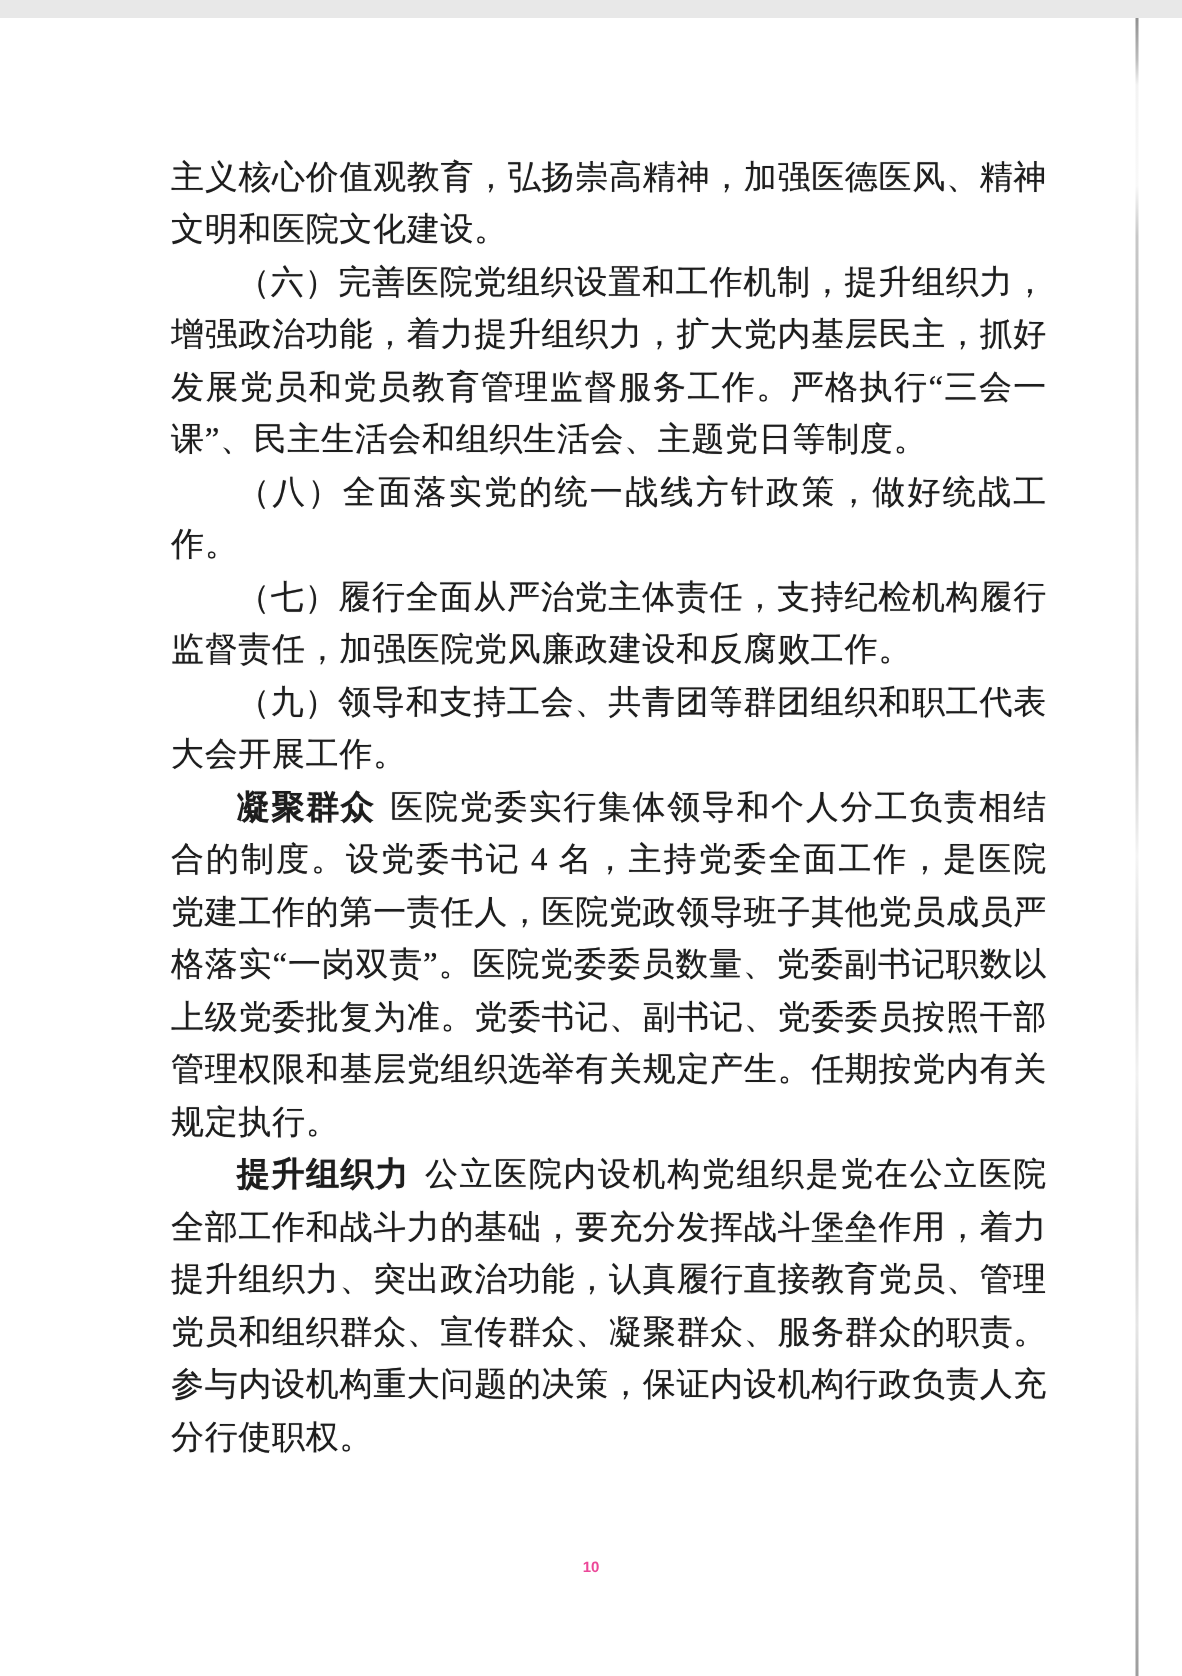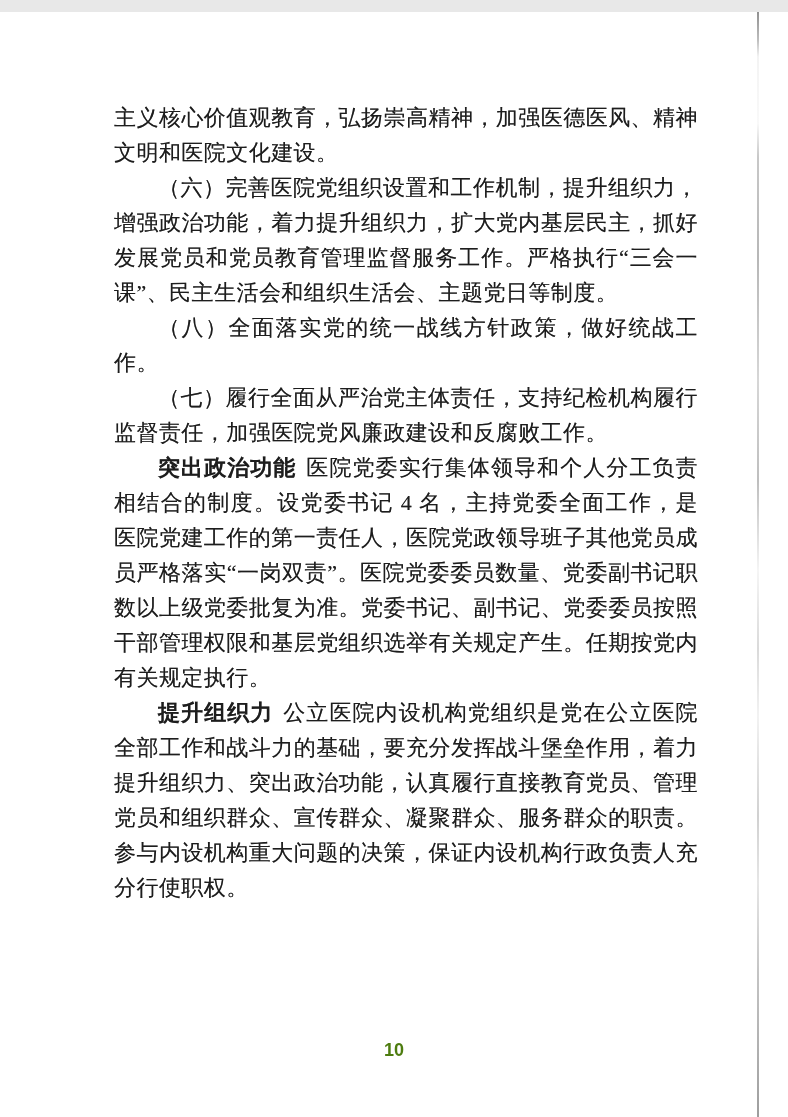--- a/index.html
+++ b/index.html
@@ -42,22 +42,22 @@
     margin-right: 0.45em;
   }
   .page-number {
     position: absolute;
     top: 1028px;
     left: 0;
     width: 100%;
     text-align: center;
     font-family: "Liberation Sans", "DejaVu Sans", sans-serif;
     font-weight: bold;
-    font-size: 18px;
-    color: #4d7c0f;
+    font-size: 10px;
+    color: #ec4899;
   }
   .scan-line {
     position: absolute;
     top: 0;
     left: 757px;
     width: 2px;
     height: 1117px;
     background: linear-gradient(to bottom,
       rgba(70,70,70,0.60) 0%,
       rgba(90,90,90,0.40) 2.5%,
@@ -93,23 +93,26 @@
     </p>
 
     <p>
       <b class="lead"></b><span>（八）全面落实党的统一战线方针政策，做好统战工作。</span>
     </p>
 
     <p>
       <b class="lead"></b><span>（七）履行全面从严治党主体责任，支持纪检机构履行监督责任，加强医院党风廉政建设和反腐败工作。</span>
     </p>
 
+    <p>
+      <b class="lead"></b><span>（九）领导和支持工会、共青团等群团组织和职工代表大会开展工作。</span>
+    </p>
 
     <p>
-      <b class="lead">突出政治功能</b><span>医院党委实行集体领导和个人分工负责相结合的制度。设党委书记 4 名，主持党委全面工作，是医院党建工作的第一责任人，医院党政领导班子其他党员成员严格落实“一岗双责”。医院党委委员数量、党委副书记职数以上级党委批复为准。党委书记、副书记、党委委员按照干部管理权限和基层党组织选举有关规定产生。任期按党内有关规定执行。</span>
+      <b class="lead">凝聚群众</b><span>医院党委实行集体领导和个人分工负责相结合的制度。设党委书记 4 名，主持党委全面工作，是医院党建工作的第一责任人，医院党政领导班子其他党员成员严格落实“一岗双责”。医院党委委员数量、党委副书记职数以上级党委批复为准。党委书记、副书记、党委委员按照干部管理权限和基层党组织选举有关规定产生。任期按党内有关规定执行。</span>
     </p>
 
     <p>
       <b class="lead">提升组织力</b><span>公立医院内设机构党组织是党在公立医院全部工作和战斗力的基础，要充分发挥战斗堡垒作用，着力提升组织力、突出政治功能，认真履行直接教育党员、管理党员和组织群众、宣传群众、凝聚群众、服务群众的职责。参与内设机构重大问题的决策，保证内设机构行政负责人充分行使职权。</span>
     </p>
 
 
   </div>
 
   <div class="page-number">10</div>

